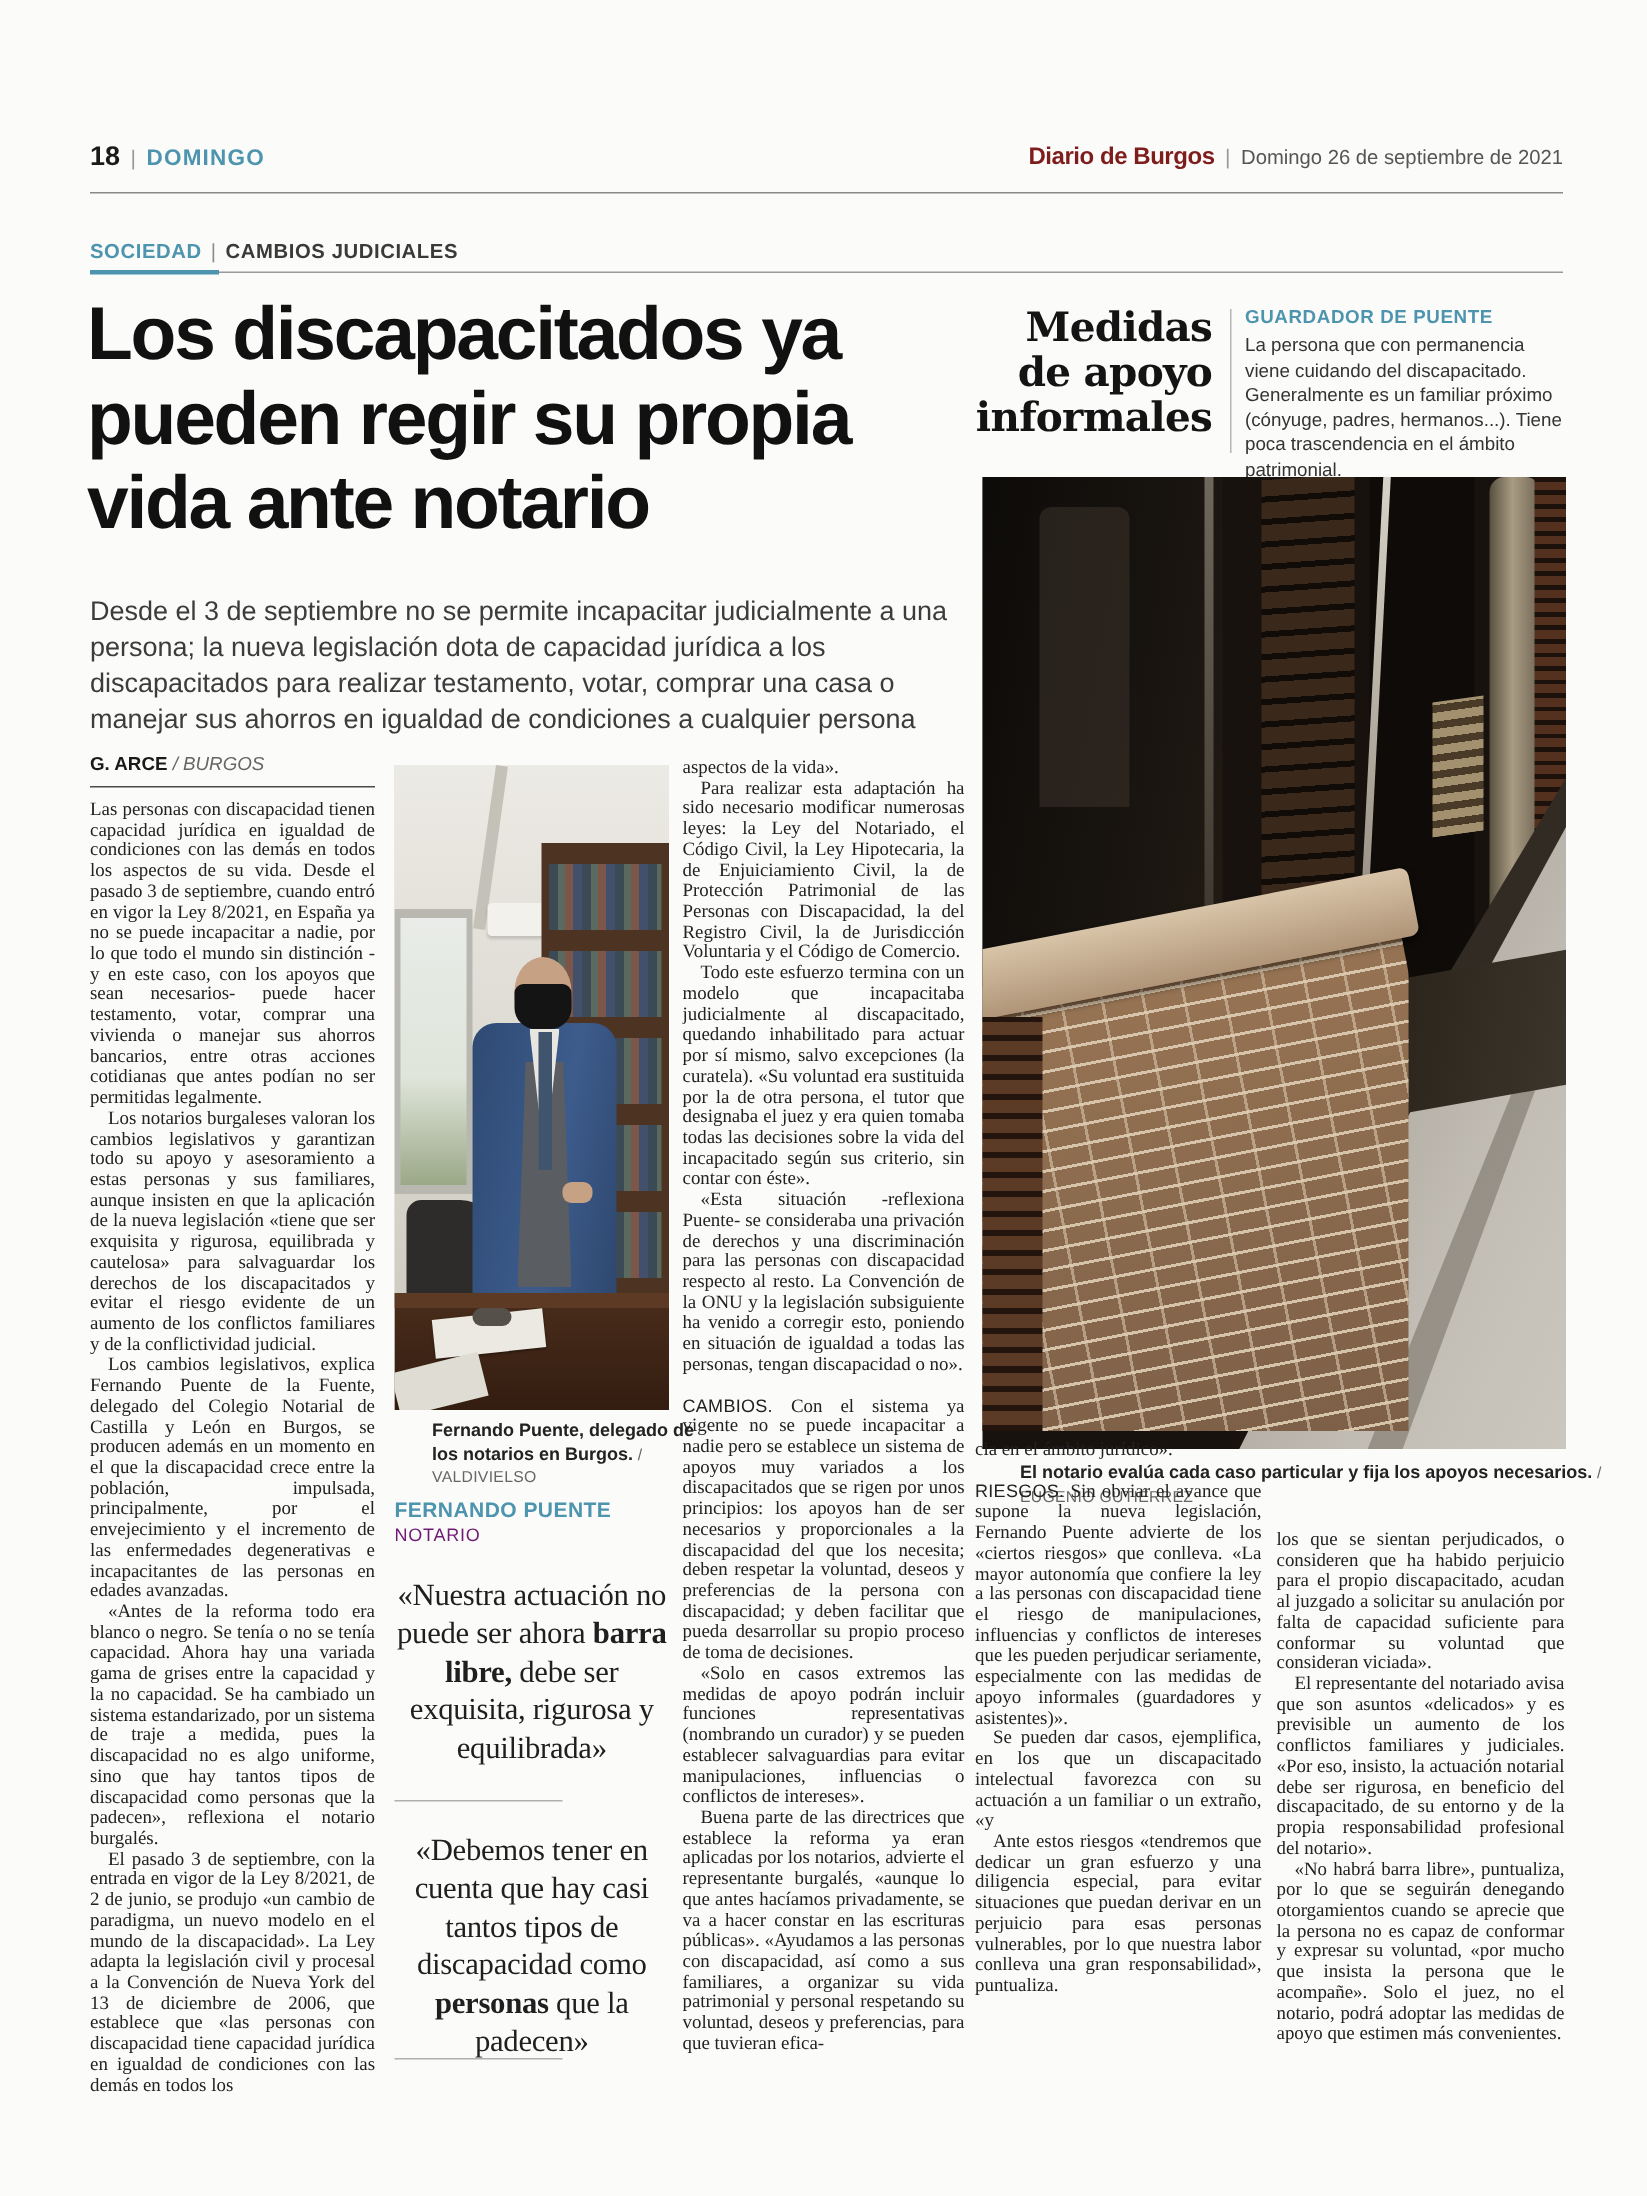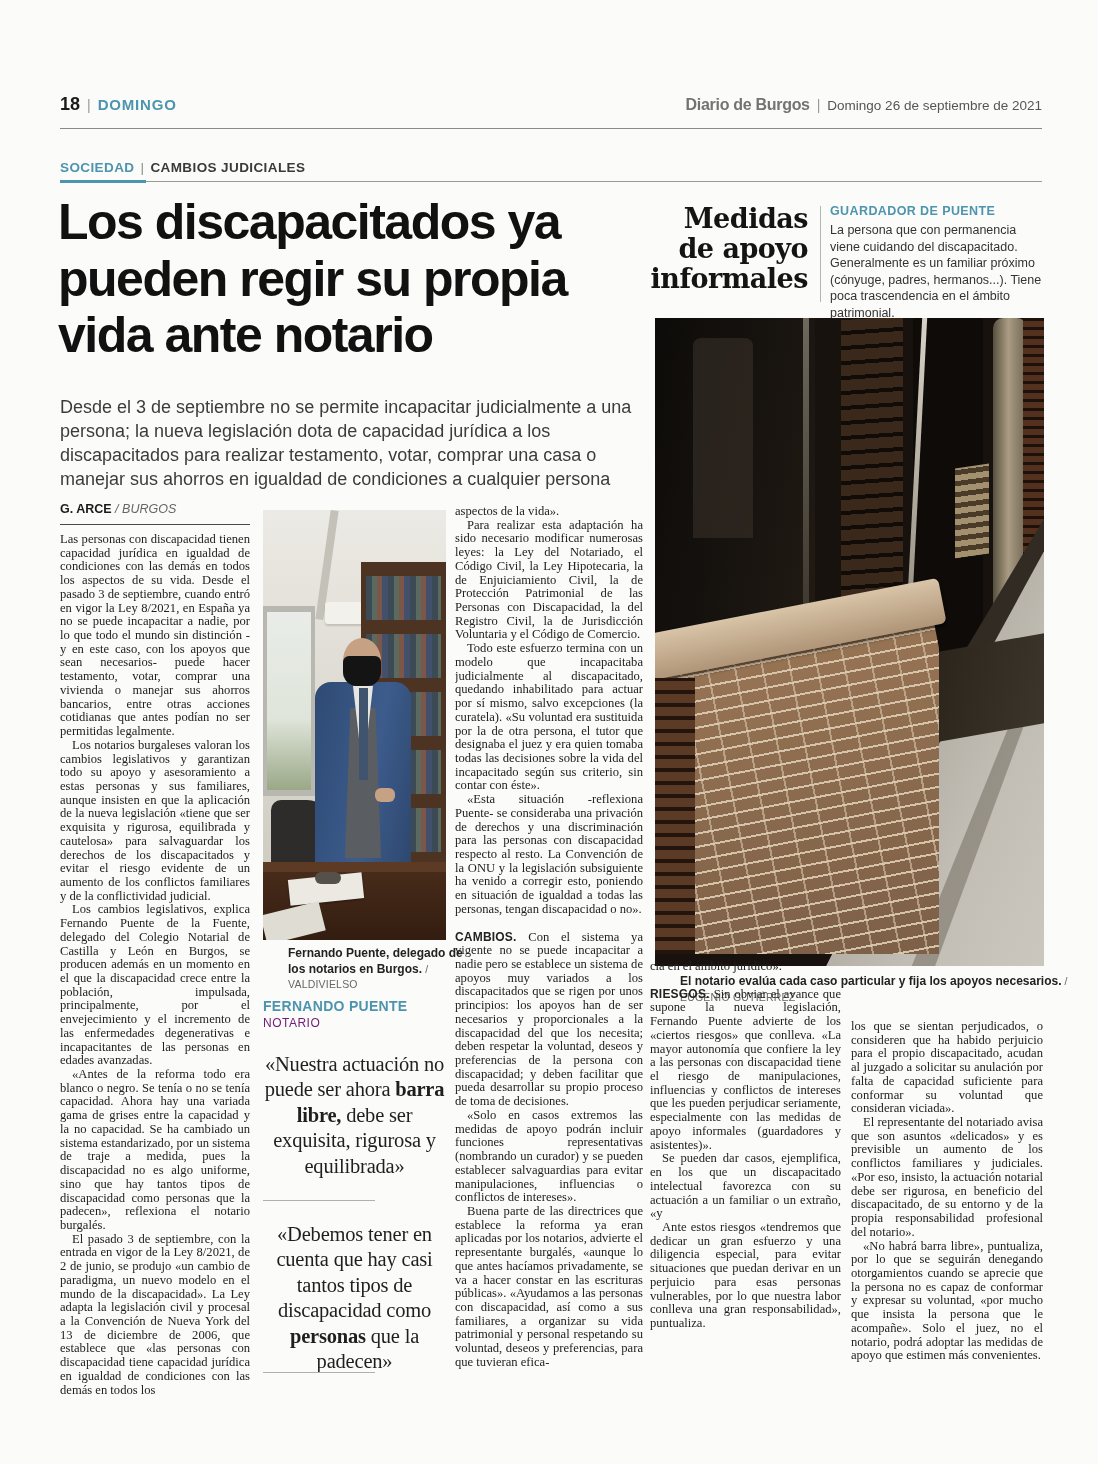--- a/index.html
+++ b/index.html
@@ -5,21 +5,21 @@
   html,body{margin:0;padding:0;background:#e8e8e6;}
   .page{position:relative;width:1098px;height:1464px;background:#fbfbfa;overflow:hidden;
         font-family:"Liberation Serif",serif;color:#1c1c1c;}
   
   .pageheader{position:absolute;left:60px;right:56px;top:94px;height:26px;}
   .ph-left{position:absolute;left:0;top:0;font-family:"Liberation Sans",sans-serif;}
   .ph-num{font-size:18px;font-weight:bold;color:#1a1a1a;}
   .ph-sep{font-size:14px;color:#999;margin:0 7px;font-weight:normal;}
   .ph-day{font-size:15px;font-weight:bold;color:#4d94ae;letter-spacing:.8px;}
   .ph-right{position:absolute;right:0;top:2px;font-family:"Liberation Sans",sans-serif;}
-  .ph-masthead{font-size:16px;font-weight:bold;color:#737373;letter-spacing:-.3px;}
+  .ph-masthead{font-size:16px;font-weight:bold;color:#7f1d1d;letter-spacing:-.3px;}
   .ph-date{font-size:13.5px;color:#555;}
   .rule{position:absolute;background:#8a8a87;height:1px;}
   .top-rule{left:60px;right:56px;top:128px;}
   
   .kicker{position:absolute;left:60px;top:160px;font-family:"Liberation Sans",sans-serif;font-size:13.5px;font-weight:bold;letter-spacing:.4px;}
   .kick-section{color:#4d94ae;}
   .kick-sep{color:#8a8a87;margin:0 6px;font-weight:normal;}
   .kick-topic{color:#3a3a3a;}
   .kicker-rule{left:60px;right:56px;top:181px;background:#9a9a97;}
   .kicker-blue{position:absolute;left:60px;top:180px;width:86px;height:3px;background:#4d94ae;}
@@ -102,21 +102,21 @@
   .pp-obj{left:52px;top:362px;width:26px;height:12px;border-radius:6px;background:#55504a;}
   
   .byline{position:absolute;left:60px;top:502px;width:190px;font-family:"Liberation Sans",sans-serif;font-size:12.5px;}
   .byline .name{font-weight:bold;color:#1a1a1a;}
   .byline .place{color:#666;font-style:italic;}
   .byline-rule{left:60px;top:524px;width:190px;background:#4a4a48;}
   .col{position:absolute;font-size:12.6px;line-height:1.09;text-align:justify;color:#222;overflow:hidden;}
   .col p{margin:0;}
   .col p.ind{text-indent:12px;}
   .col p.gap{margin-top:14px;}
-  .lead{font-family:"Liberation Sans",sans-serif;font-weight:bold;font-size:12px;letter-spacing:.2px;}
+  .lead{font-family:"Liberation Sans",sans-serif;font-weight:normal;font-size:12px;letter-spacing:.2px;}
   .col1{left:60px;top:533px;width:190px;height:905px;font-family:Liberation Serif, serif;}
   .col3{left:455px;top:505px;width:188px;height:880px;}
   .col4{left:650px;top:960px;width:191px;height:430px;}
   .col5{left:851px;top:1020px;width:192px;height:430px;}
   .colp{hyphens:auto;-webkit-hyphens:auto;}
   
   .speaker{position:absolute;left:263px;top:998px;width:183px;font-family:"Liberation Sans",sans-serif;}
   .speaker .sp-name{font-size:14px;font-weight:bold;color:#4d94ae;letter-spacing:.3px;}
   .speaker .sp-role{font-size:12px;color:#701a75;letter-spacing:.5px;margin-top:2px;}
   .pullquote{position:absolute;left:263px;width:183px;margin:0;font-family:"Liberation Serif",serif;

